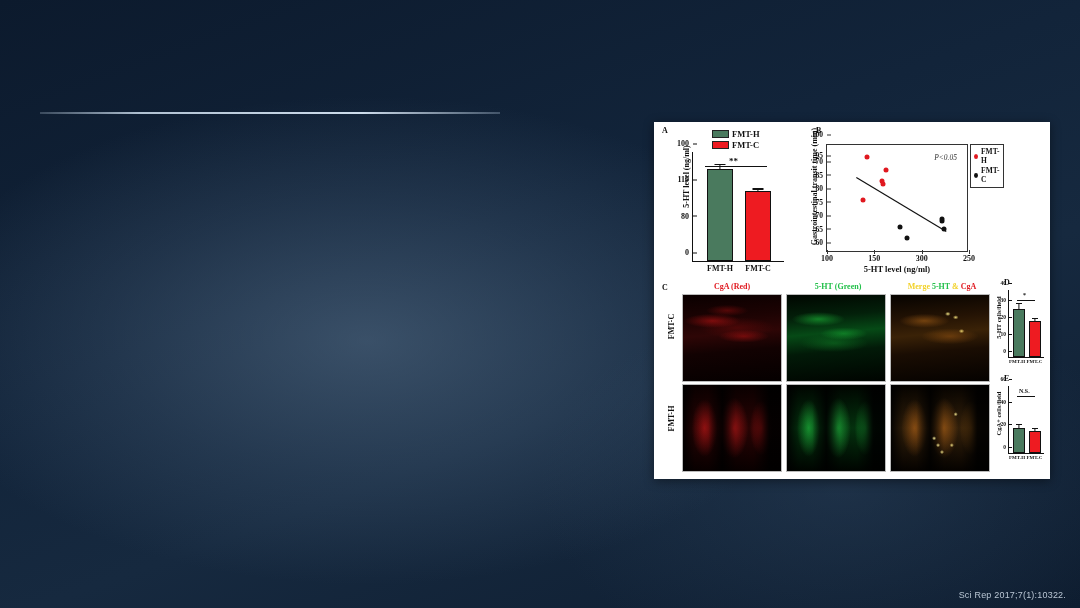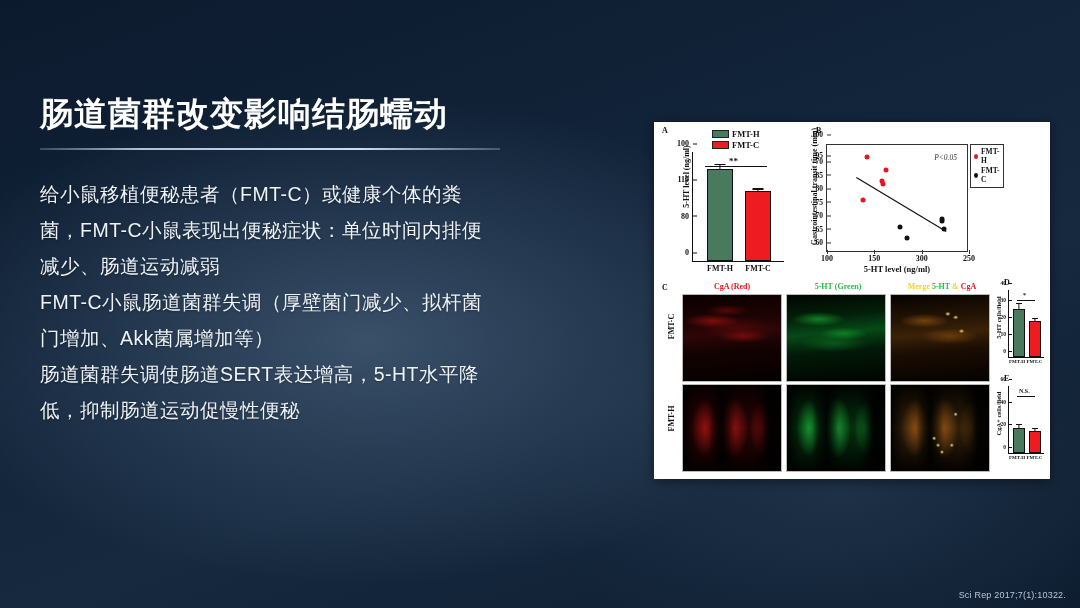--- a/index.html
+++ b/index.html
@@ -120,31 +120,21 @@
     position: absolute; right: 14px; bottom: 8px;
     font-size: 9px; color: #b9c6d4; letter-spacing: 0.2px;
   }
 </style>
 </head>
 <body>
 
 <div id="slide">
 
   <div id="content">
-    <div id="title">肠道菌群改变影响结肠蠕动</div>
     <div id="title-rule"></div>
-    <div id="body-text">
-      <div class="para">给小鼠移植便秘患者（FMT-C）或健康个体的粪</div>
-      <div class="para">菌，FMT-C小鼠表现出便秘症状：单位时间内排便</div>
-      <div class="para">减少、肠道运动减弱</div>
-      <div class="para">FMT-C小鼠肠道菌群失调（厚壁菌门减少、拟杆菌</div>
-      <div class="para">门增加、Akk菌属增加等）</div>
-      <div class="para">肠道菌群失调使肠道SERT表达增高，5-HT水平降</div>
-      <div class="para">低，抑制肠道运动促慢性便秘</div>
-    </div>
   </div>
 
   <div id="figure-card">
 
     <div id="panel-a">
       <div class="panel-letter" style="left:2px;top:0px;">A</div>
 
       <div id="legend-a">
         <div class="leg-row">
           <span class="leg-swatch" id="legA0" style="background: rgb(74, 122, 94);"></span>

